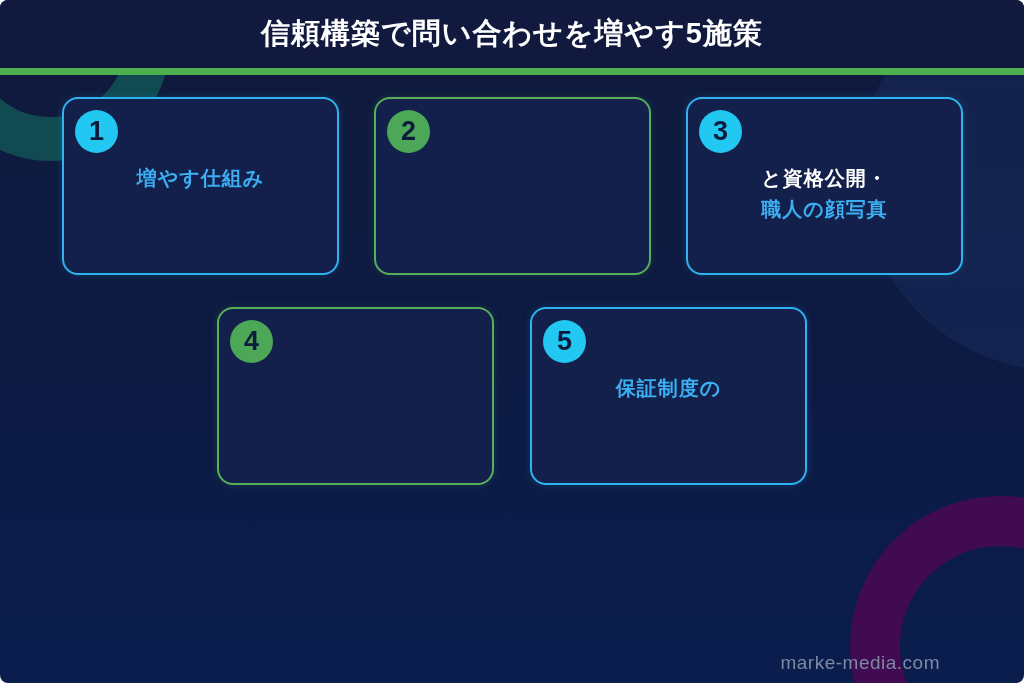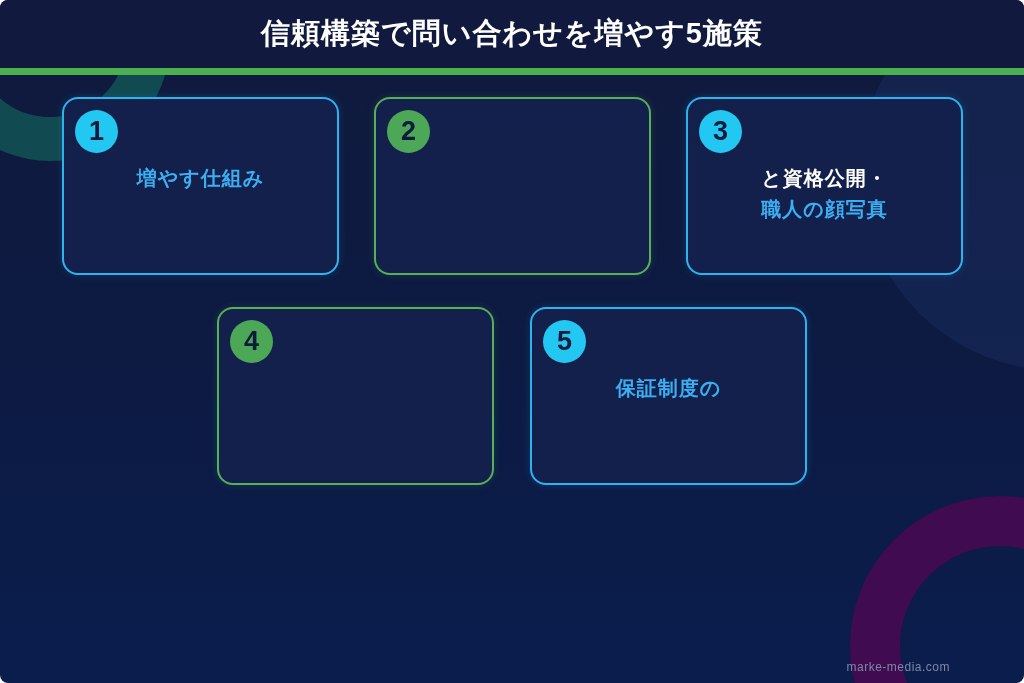--- a/index.html
+++ b/index.html
@@ -104,23 +104,23 @@
   .card.green .line2 { color: var(--green_text, #55b562); }
   
   .card-1 { left: 62px;  top: 22px; }
   .card-2 { left: 374px; top: 22px; }
   .card-3 { left: 686px; top: 22px; }
   .card-4 { left: 217px; top: 232px; }
   .card-5 { left: 530px; top: 232px; }
   
   .watermark {
     position: absolute;
-    right: 74px;
+    right: 84px;
     bottom: 9px;
-    font-size: 12px;
+    font-size: 19px;
     color: var(--watermark_text, #7e88a3);
     letter-spacing: 0.5px;
     z-index: 6;
   }
 </style>
 </head>
 <body>
 
 <div class="page">
 

